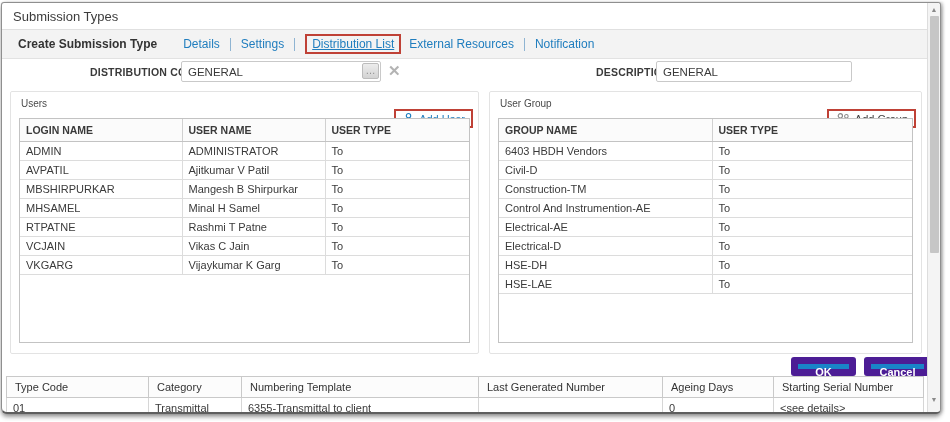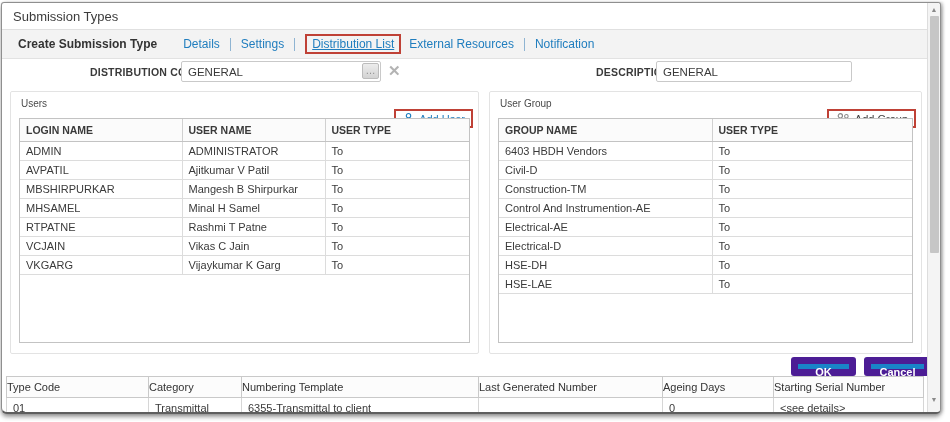--- a/index.html
+++ b/index.html
@@ -52,21 +52,21 @@
                   overflow:hidden; }
   table.grid th:last-child, table.grid td:last-child { border-right:none; }
 
   .btn { position:absolute; height:19px; background:#1984c8; border:7px solid #4c1d95; border-radius:3px;
          color:#fff; font-family:"Liberation Sans", sans-serif; font-size:11px; font-weight:600;
          text-align:center; line-height:17px; cursor:pointer; }
 
   .bottom-table { position:absolute; left:4px; top:373px; width:918px; border-collapse:collapse;
                   table-layout:fixed; border:1px solid #bdbdbd; background:#fff; }
   .bottom-table th { background:#fcfcfc; font-size:11px; font-weight:400; color:#333; text-align:left;
-                     padding:4px 0; border:1px solid #c9c9c9; }
+                     padding:4px 8px; border:1px solid #c9c9c9; }
   .bottom-table td { font-size:11px; color:#3a3a3a; padding:4px 6px; border:1px solid #d6d6d6;
                      white-space:nowrap; overflow:hidden; }
 
   .scrollbar { position:absolute; right:0; top:0; bottom:0; width:13px; background:#f4f4f4;
                border-left:1px solid #ddd; }
   .scroll-arrow { position:absolute; left:0; width:12px; height:12px; font-size:7px; color:#8a8a8a;
                   text-align:center; line-height:12px; cursor:pointer; }
   .scroll-up { top:1px; }
   .scroll-down { bottom:6px; }
   .scroll-thumb { position:absolute; left:2px; top:13px; width:9px; height:237px;

